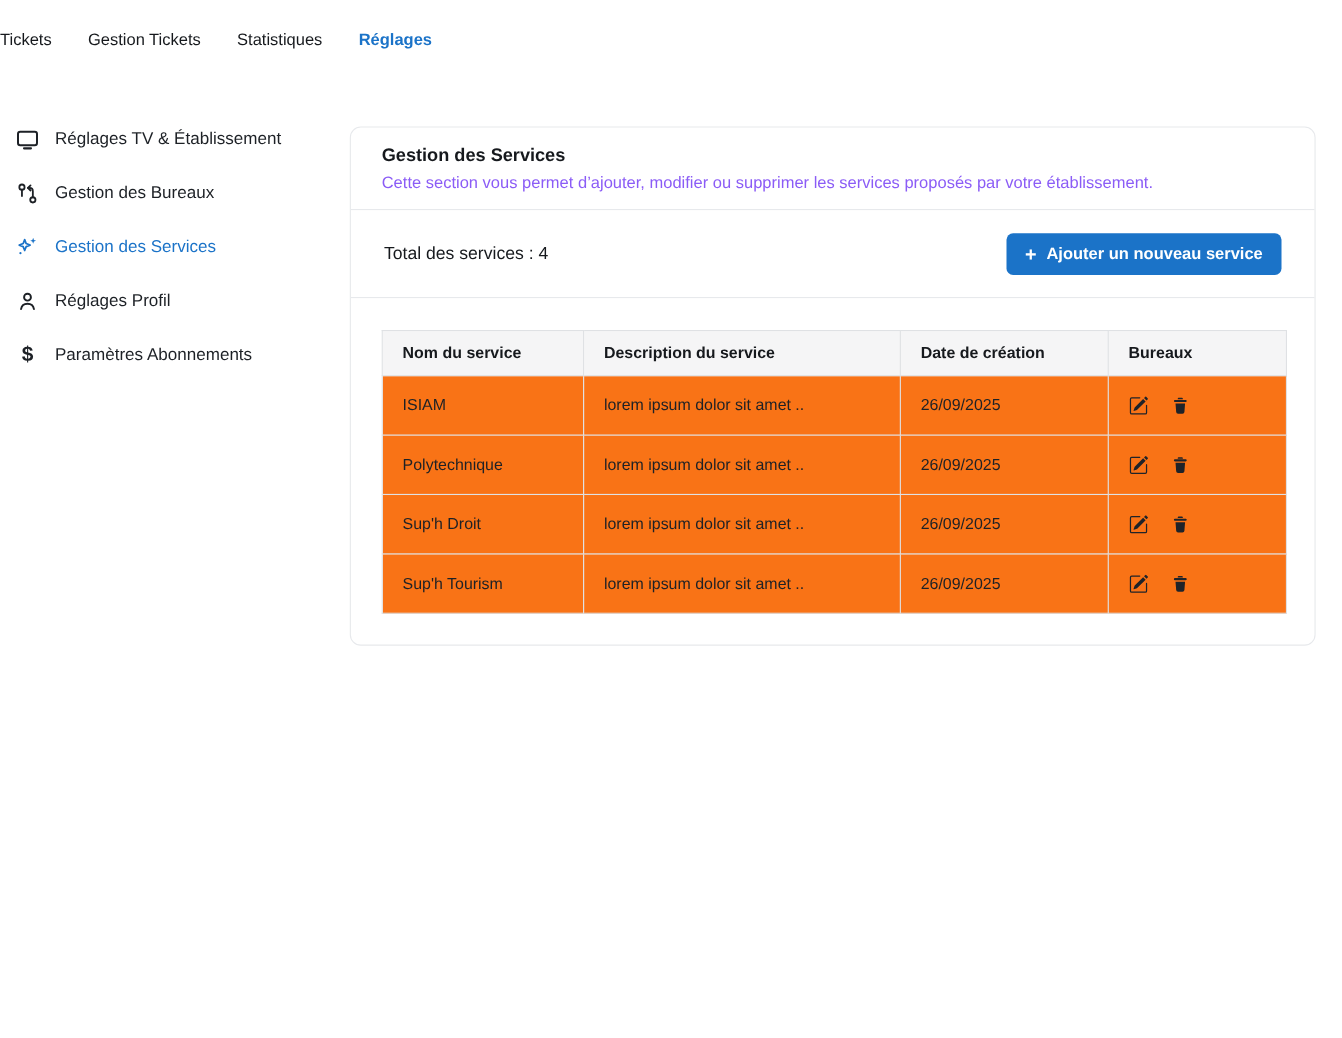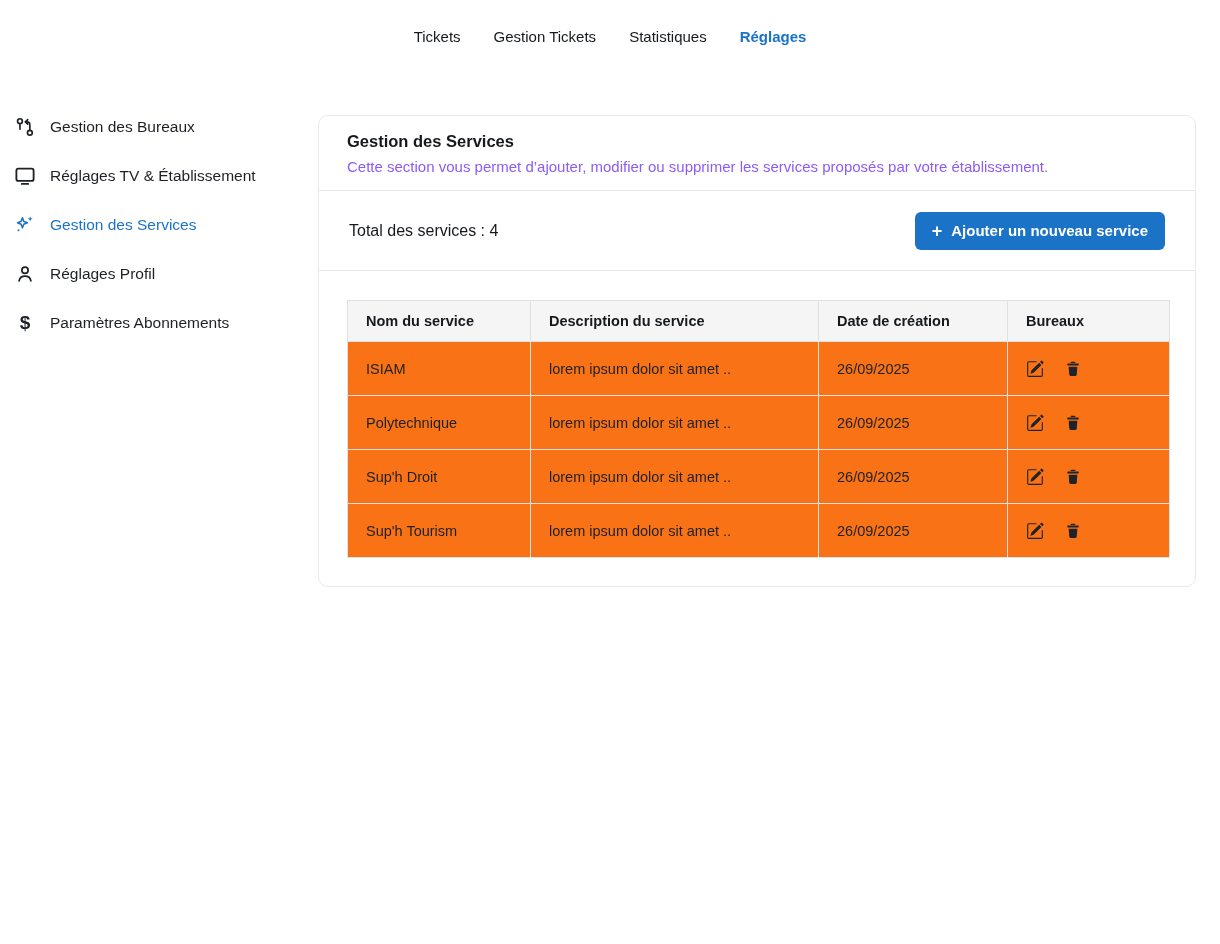--- a/index.html
+++ b/index.html
@@ -1,21 +1,21 @@
 <!DOCTYPE html>
 <html><head>
 <meta charset="utf-8">
 <style>
   * { margin:0; padding:0; box-sizing:border-box; }
   html,body { width:1220px; height:944px; background:#ffffff; overflow:hidden;
               font-family:"Liberation Sans", sans-serif; color:#1d2126; }
 
   
   .topnav { position:absolute; top:28px; left:0; right:0;
-            display:flex; justify-content:center; gap:33px;
+            display:flex; justify-content:flex-start; gap:33px;
             font-size:15px; font-weight:500; }
   .topnav .nav-item { cursor:pointer; color:#16191d; }
   .topnav .nav-item.active { color:#1b73c8; font-weight:700; }
 
   
   .sidebar { position:absolute; left:14px; top:102px; width:290px; }
   .side-item { display:flex; align-items:center; gap:14px; height:49px;
                font-size:15.5px; color:#1d2126; cursor:pointer; }
   .side-item.active { color:#1b73c8; }
   .side-icon { width:22px; height:22px; display:flex; align-items:center;
@@ -61,39 +61,39 @@
   <span class="nav-item">Tickets</span>
   <span class="nav-item">Gestion Tickets</span>
   <span class="nav-item">Statistiques</span>
   <span class="nav-item active">Réglages</span>
 </nav>
 
 <aside class="sidebar">
 
   <div class="side-item">
     <span class="side-icon">
+      <svg viewBox="0 0 24 24">
+          <rect x="2.6" y="4" width="18.8" height="13.4" rx="2.2" fill="none" stroke="currentColor" stroke-width="2"></rect>
+          <path d="M8.5 20.6h7" fill="none" stroke="currentColor" stroke-width="2" stroke-linecap="round"></path>
+        </svg>
+    </span>
+    <span>Réglages TV &amp; Établissement</span>
+  </div>
+
+  <div class="side-item">
+    <span class="side-icon">
       <svg viewBox="0 0 24 24" fill="none" stroke="currentColor" stroke-width="1.8" stroke-linecap="round" stroke-linejoin="round">
           <circle cx="6.5" cy="5.6" r="2.6"></circle>
           <path d="M6.5 8.2v6.2"></path>
           <circle cx="17.3" cy="18.2" r="2.6"></circle>
           <path d="M17.3 15.6V9.6c0-2-1.2-3.2-3.2-3.2h-1.6"></path>
           <path d="M15 3.9 12.4 6.4l2.6 2.5"></path>
         </svg>
     </span>
     <span>Gestion des Bureaux</span>
-  </div>
-
-  <div class="side-item">
-    <span class="side-icon">
-      <svg viewBox="0 0 24 24">
-          <rect x="2.6" y="4" width="18.8" height="13.4" rx="2.2" fill="none" stroke="currentColor" stroke-width="2"></rect>
-          <path d="M8.5 20.6h7" fill="none" stroke="currentColor" stroke-width="2" stroke-linecap="round"></path>
-        </svg>
-    </span>
-    <span>Réglages TV &amp; Établissement</span>
   </div>
 
   <div class="side-item active">
     <span class="side-icon">
       <svg viewBox="0 0 24 24">
           <path d="M9.2 4.2l1.5 3.9 3.9 1.5-3.9 1.5-1.5 3.9-1.5-3.9-3.9-1.5 3.9-1.5z" fill="none" stroke="currentColor" stroke-width="1.7" stroke-linejoin="round"></path>
           <path d="M17.6 2.4l.8 2.1 2.1.8-2.1.8-.8 2.1-.8-2.1-2.1-.8 2.1-.8z" fill="currentColor"></path>
           <circle cx="5" cy="17.6" r="1.1" fill="currentColor"></circle>
         </svg>
     </span>

